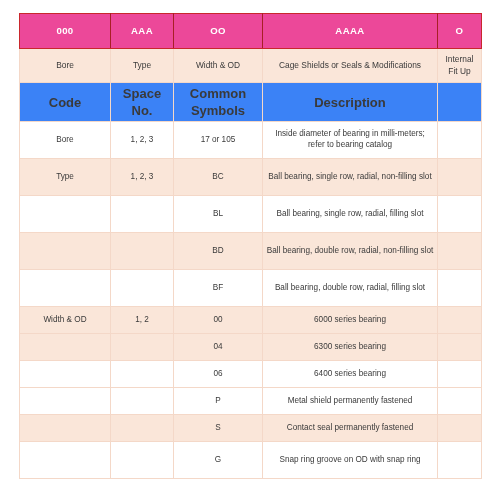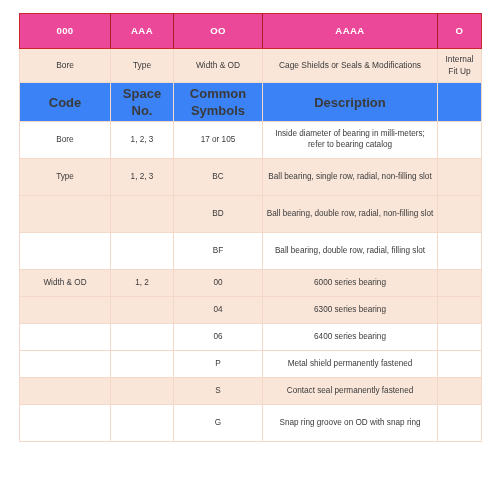--- a/index.html
+++ b/index.html
@@ -126,20 +126,27 @@
             <td>Inside diameter of bearing in milli-meters; refer to bearing catalog</td>
             <td></td>
           </tr>
           <tr class="row-even h2">
             <td>Type</td>
             <td>1, 2, 3</td>
             <td>BC</td>
             <td>Ball bearing, single row, radial, non-filling slot</td>
             <td></td>
           </tr>
+          <tr class="row-odd h2">
+            <td></td>
+            <td></td>
+            <td>BL</td>
+            <td>Ball bearing, single row, radial, filling slot</td>
+            <td></td>
+          </tr>
           <tr class="row-even h2">
             <td></td>
             <td></td>
             <td>BD</td>
             <td>Ball bearing, double row, radial, non-filling slot</td>
             <td></td>
           </tr>
           <tr class="row-odd h2">
             <td></td>
             <td></td>

